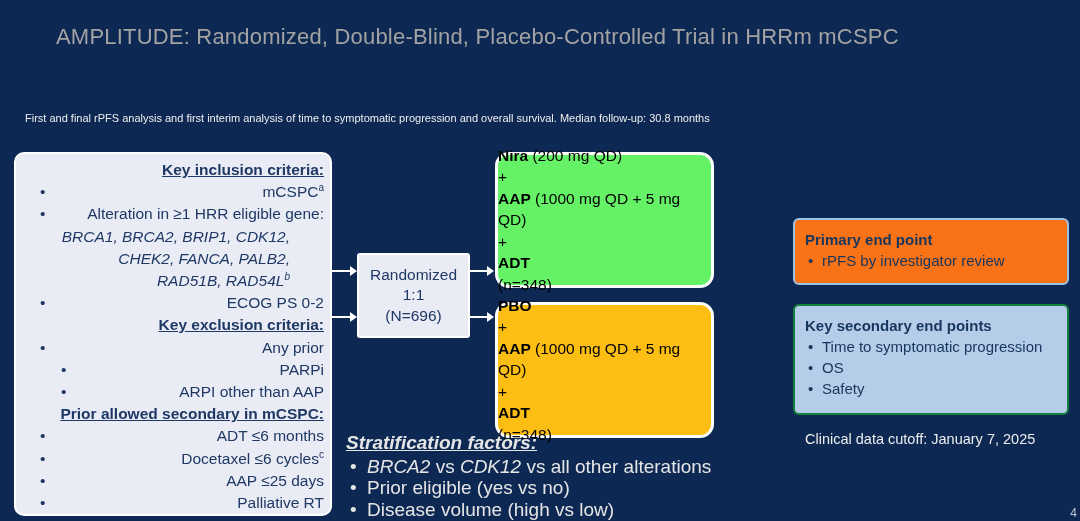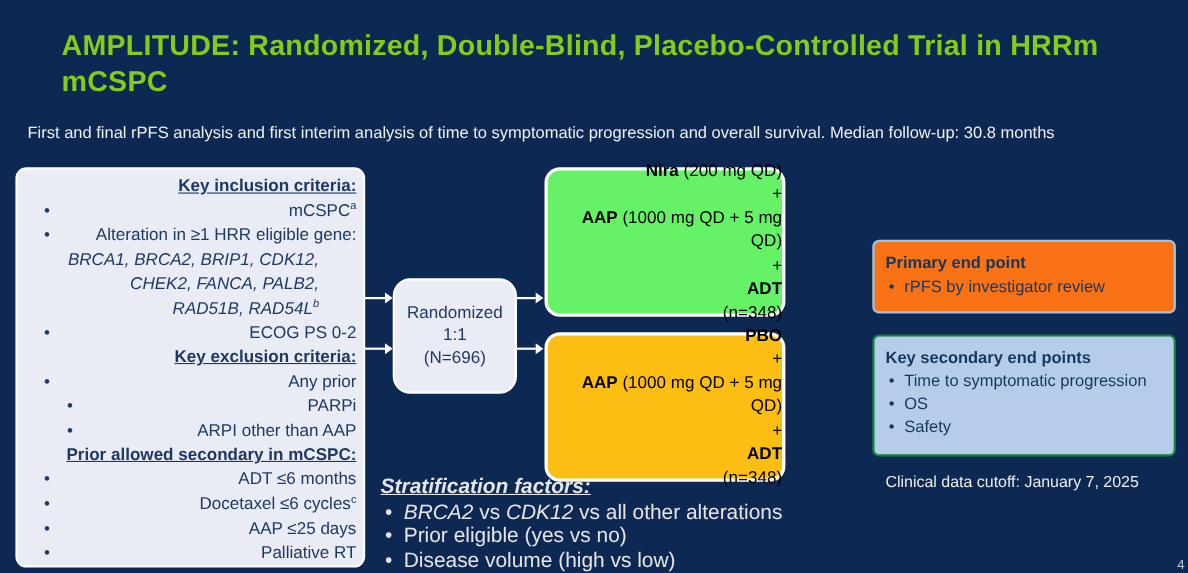--- a/index.html
+++ b/index.html
@@ -6,46 +6,46 @@
   body {
     width:1080px; height:521px;
     background:#0D2853;
     font-family:"Liberation Sans", sans-serif;
     position:relative; overflow:hidden;
   }
   sup { font-size:10px; line-height:0; }
 
   .title {
     position:absolute; left:56px; top:8px; width:950px;
-    color:#84cc16; font-weight:bold; font-size:26px; line-height:1.24;
+    color:#a3a3a3; font-weight:normal; font-size:22px; line-height:1.24;
     letter-spacing:0.2px;
   }
   .subtitle {
     position:absolute; left:25px; top:112px;
-    color:#EFEFEF; font-size:15px;
+    color:#EFEFEF; font-size:11px;
   }
 
   
   .criteria {
     position:absolute; left:14px; top:152px; width:318px; height:364px;
     background:#E9ECF5; border:2px solid #FFFFFF; border-radius:10px;
     box-sizing:border-box; padding:5px 6px 4px 12px;
     color:#1F3864; font-size:15.5px; line-height:22.2px;text-align:right;
   }
   .crit-header { font-weight:bold; text-decoration:underline; }
   .li  { position:relative; padding-left:22px; }
   .li::before  { content:"•"; position:absolute; left:12px; }
   .li2 { position:relative; padding-left:45px; }
   .li2::before { content:"•"; position:absolute; left:33px; }
   .genes { font-style:italic; display:block; max-width:240px; }
 
   
   .rand-box {
-    position:absolute; left:357px; top:253px; width:113px; height:105px;
-    background:#E9ECF5; border:2px solid #FFFFFF; border-radius:16px;
+    position:absolute; left:357px; top:253px; width:113px; height:85px;
+    background:#E9ECF5; border:2px solid #FFFFFF; border-radius:3px;
     box-sizing:border-box; color:#1F3864; font-size:15.5px;
     text-align:center; display:flex; flex-direction:column;
     justify-content:center; line-height:20.5px;
   }
 
   
   .arrow { position:absolute; height:2px; background:#FFFFFF; }
   .arrow::after {
     content:""; position:absolute; right:-7px; top:-4px;
     border-left:7px solid #FFFFFF;
@@ -53,21 +53,21 @@
   }
   .arrow-l1 { left:330px; top:270px; width:20px; }
   .arrow-l2 { left:330px; top:316px; width:20px; }
   .arrow-r1 { left:470px; top:270px; width:17px; }
   .arrow-r2 { left:470px; top:316px; width:17px; }
 
   
   .arm {
     position:absolute; left:495px; width:219px; height:136px;
     border:3px solid #FFFFFF; border-radius:14px; box-sizing:border-box;
-    color:#000000; font-size:15.5px; text-align:right;
+    color:#000000; font-size:15.5px; text-align:left;
     display:flex; flex-direction:column; justify-content:center;
     line-height:21.5px;
   }
   .arm-nira { top:152px; background:#66F266; }
   .arm-pbo  { top:302px; background:#FCBE13; }
   .arm b { font-weight:bold; }
 
   
   .endpoint {
     position:absolute; left:793px; width:276px; border-radius:6px;

